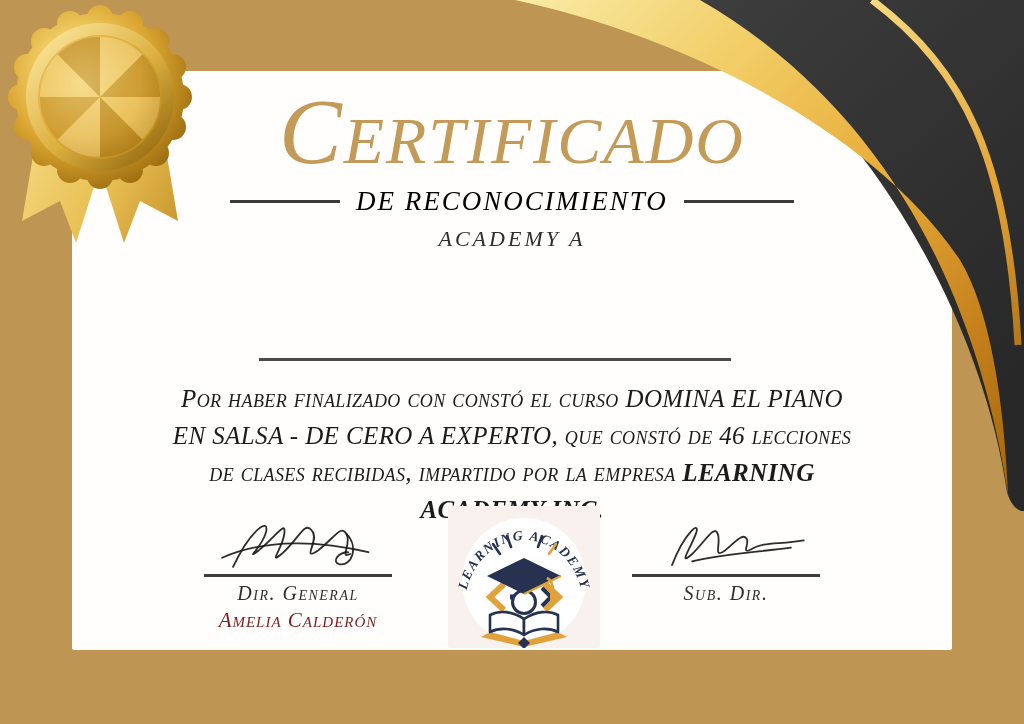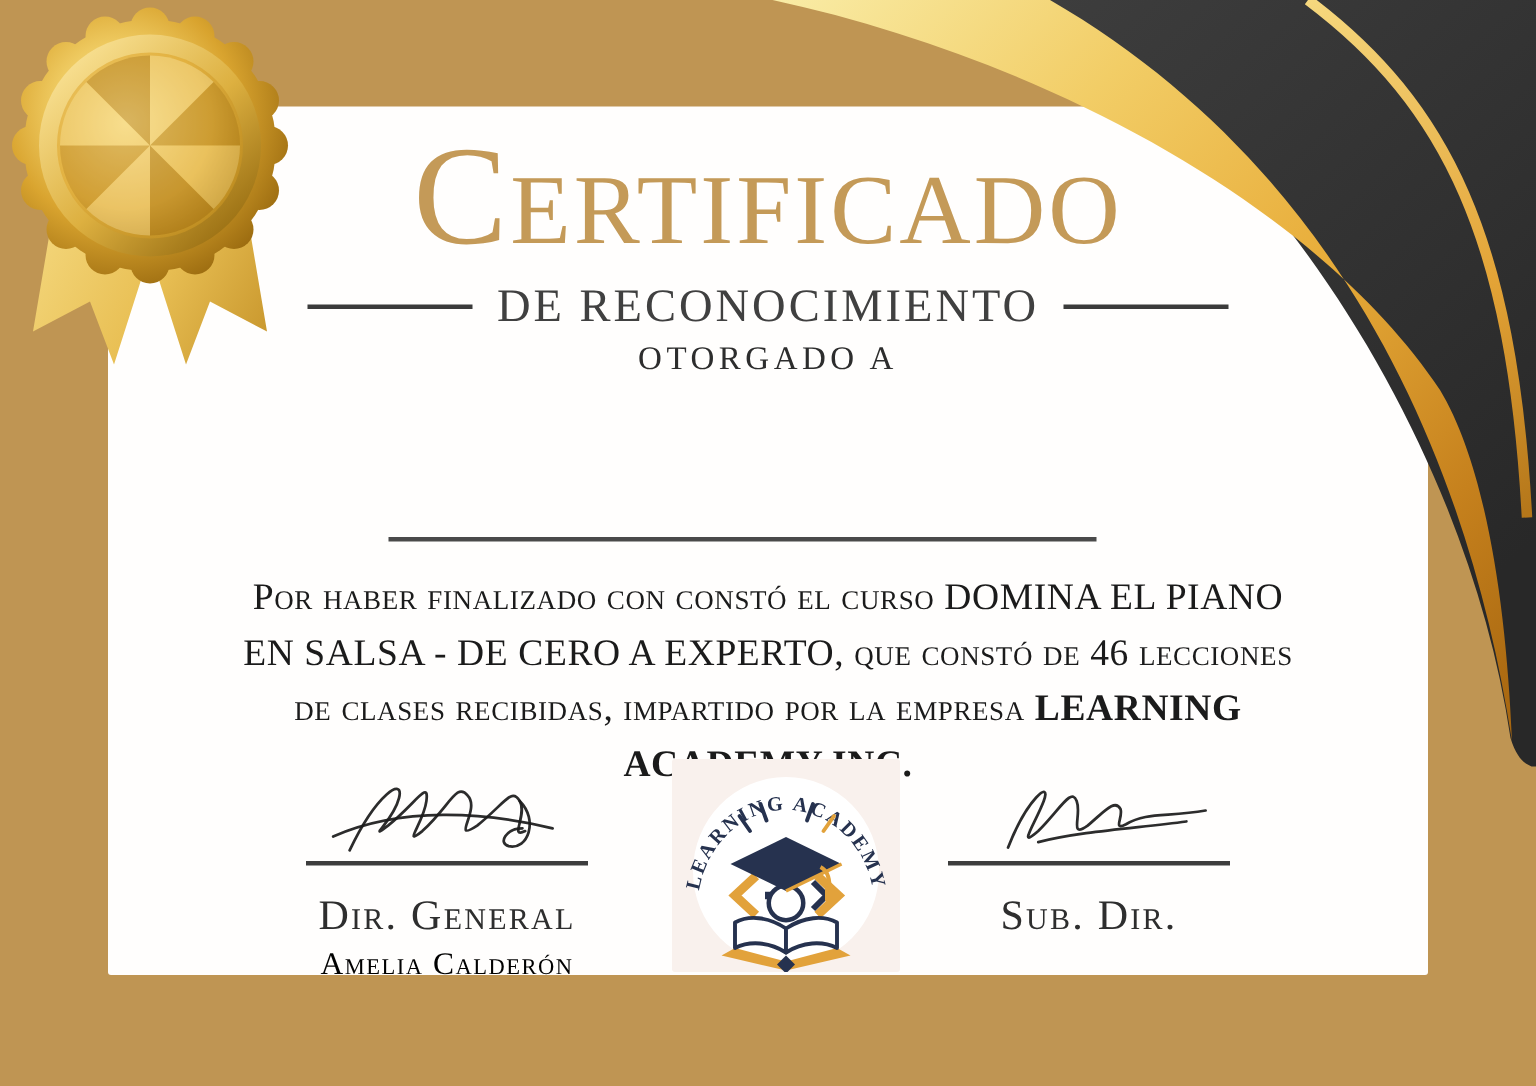--- a/index.html
+++ b/index.html
@@ -7,33 +7,33 @@
     position:relative;width:1024px;height:724px;overflow:hidden;
     background:#bf9553;font-family:"Liberation Serif",serif;
   }
   #sheet{
     position:absolute;left:72px;top:71px;width:880px;height:579px;
     background:#fffefd;border-radius:2px;z-index:1;
   }
   .abs{position:absolute;}
   #swoosh{z-index:2;pointer-events:none;left:0;top:0;}
   #medal{z-index:3;left:4px;top:2px;}
-  #content{position:absolute;inset:0;z-index:4;}
+  #content{position:absolute;inset:0;z-index:4;font-style:italic;}
   #title{
     left:0;top:84px;width:1024px;text-align:center;
     font-size:66px;line-height:95px;letter-spacing:2px;
     color:#c49a58;text-transform:uppercase;font-weight:normal;
   }
   #title::first-letter{font-size:94px;}
   #subtitleRow{
     left:0;top:186px;width:1024px;display:flex;align-items:center;justify-content:center;gap:16px;
   }
   .subtitle-dash{width:110px;height:3px;background:#3b3b3b;}
   #subtitle{
-    font-size:31px;letter-spacing:2px;color:#404040;font-weight:normal;white-space:nowrap;
+    font-size:27px;letter-spacing:2px;color:#000000;font-weight:normal;white-space:nowrap;
   }
   #awarded{
     left:0;top:226px;width:1024px;text-align:center;
     font-size:22px;letter-spacing:3px;color:#2d2d2d;
   }
   #nameline{
     left:259px;top:358px;width:472px;height:3px;background:#4a4a4a;
   }
   #recipient{
     left:259px;top:318px;width:472px;height:38px;text-align:center;
@@ -42,22 +42,22 @@
   #bodypara{
     left:162px;top:380px;width:700px;text-align:center;
     font-size:25px;line-height:37px;color:#1b1b1b;letter-spacing:0.4px;
     font-variant:small-caps;
   }
   #bodypara .company{font-weight:bold;}
   .sigblock{top:512px;width:204px;display:flex;flex-direction:column;align-items:center;}
   #sigleft{left:196px;}
   #sigright{left:624px;}
   .sigline{width:188px;height:3px;background:#3d3d3d;margin-top:-2px;}
-  .sigrole{margin-top:18px;font-size:28px;letter-spacing:1.5px;color:#2e2e2e;font-variant:small-caps;}
-  .signame{margin-top:3px;font-size:21px;letter-spacing:1px;color:#000000;font-variant:small-caps;}
+  .sigrole{margin-top:5px;font-size:20px;letter-spacing:1.5px;color:#2e2e2e;font-variant:small-caps;}
+  .signame{margin-top:3px;font-size:21px;letter-spacing:1px;color:#7f1d1d;font-variant:small-caps;}
   #logo{left:448px;top:506px;}
   .scribble{stroke:#1a1a1a;stroke-width:2;fill:none;stroke-linecap:round;opacity:.92;}
 </style>
 </head>
 <body>
 
 <div id="stage">
 
   <div id="sheet"></div>
 
@@ -153,21 +153,21 @@
   <div id="content">
 
     <div id="title" class="abs">Certificado</div>
 
     <div id="subtitleRow" class="abs">
       <div class="subtitle-dash"></div>
       <div id="subtitle">DE RECONOCIMIENTO</div>
       <div class="subtitle-dash"></div>
     </div>
 
-    <div id="awarded" class="abs">OTORGADO A</div>
+    <div id="awarded" class="abs">ACADEMY A</div>
 
     <div id="recipient" class="abs"></div>
     <div id="nameline" class="abs"></div>
 
     <div id="bodypara" class="abs"><span>Por haber finalizado con constó el curso </span><span>DOMINA EL PIANO EN SALSA - DE CERO A EXPERTO</span><span>, que constó de 46 lecciones de clases recibidas, impartido por la empresa </span><span class="company">LEARNING ACADEMY INC.</span></div>
 
     <div id="sigleft" class="abs sigblock">
       <svg width="190" height="64" viewBox="0 0 190 70">
         <path class="scribble" d="M 24,60 C 44,18 64,6 60,22 C 56,38 36,54 52,42 C 72,26 82,8 80,24 C 78,40 62,58 77,46 C 97,28 102,10 110,20 C 120,30 97,55 117,42 C 137,26 142,14 148,24 C 154,34 140,52 152,46"></path>
         <path class="scribble" d="M 12,50 C 62,28 122,32 172,44"></path>

